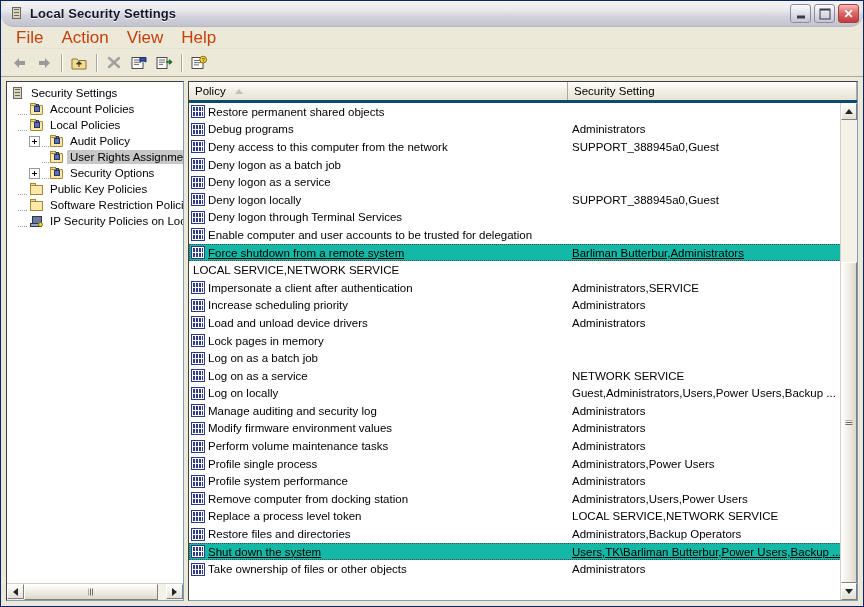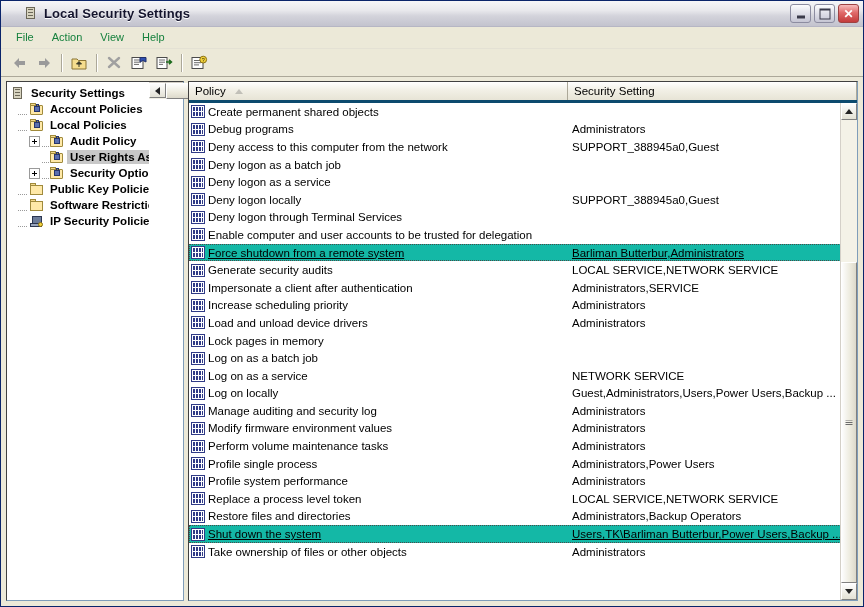--- a/index.html
+++ b/index.html
@@ -4,50 +4,50 @@
 <style>
   html,body{margin:0;padding:0;background:#ffffff;}
   body{font-family:"Liberation Sans","DejaVu Sans",sans-serif;-webkit-font-smoothing:none;}
   #app{position:relative;width:864px;height:607px;overflow:hidden;background:#d4d0c8;box-sizing:border-box;}
 
   
   .win-frame{position:absolute;left:0;top:0;width:864px;height:607px;box-sizing:border-box;
     border:1px solid #0a246a;background:#ece9d8;}
   .titlebar{position:relative;height:26px;box-sizing:border-box;
     background:linear-gradient(to bottom,#f6f6f8 0%,#e8e8ec 38%,#d3d3db 60%,#c3c3ce 100%);
-    border-bottom:1px solid #b6b6c4;display:flex;align-items:center;padding:0 2px 0 22px;}
+    border-bottom:1px solid #b6b6c4;display:flex;align-items:center;padding:0 2px 0 8px;border-radius:13px;}
   .title-text{font-size:13px;font-weight:bold;color:#14142d;letter-spacing:.1px;margin-left:5px;
     text-shadow:0 1px 0 #fdfdfe;}
   .title-ico{width:16px;height:16px;position:relative;flex:0 0 auto;}
   .title-btns{position:absolute;right:4px;top:3px;display:flex;gap:3px;}
   .tbtn{width:21px;height:19px;box-sizing:border-box;border:1px solid #8c8ca0;border-radius:3px;
     background:linear-gradient(to bottom,#fdfdfe,#dcdce6 55%,#c6c6d4);position:relative;}
   .tbtn.close{border-color:#9d4141;background:linear-gradient(to bottom,#f6bcbc,#e06a6a 45%,#c33b3b);}
   .tbtn .g{position:absolute;left:50%;top:50%;transform:translate(-50%,-50%);}
   .min-g{width:8px;height:3px;background:#3a3a4a;margin-top:3px;}
   .max-g{width:9px;height:8px;border:1px solid #3a3a4a;border-top-width:2px;background:transparent;}
   .close-g{color:#fff;font-size:12px;font-weight:bold;line-height:1;font-family:"Liberation Sans",sans-serif;}
 
   
   .menubar{height:21px;background:#ece9d8;display:flex;align-items:center;padding-left:6px;
     border-bottom:1px solid #e4e1d4;}
-  .menu-item{font-size:11px;color:#15803d;padding:2px 9px;line-height:15px;}
+  .menu-item{font-size:17px;color:#c2410c;padding:2px 9px;line-height:15px;}
 
   
   .toolbar{height:27px;background:#ece9d8;display:flex;align-items:center;padding-left:6px;gap:1px;
     border-bottom:1px solid #aca899;}
   .tb-btn{width:24px;height:23px;display:flex;align-items:center;justify-content:center;position:relative;}
   .tb-sep{width:1px;height:18px;background:#aca899;margin:0 4px;box-shadow:1px 0 0 #fff;}
 
   
   .content{position:absolute;left:1px;top:76px;right:1px;bottom:1px;background:#ece9d8;}
   .panes{position:absolute;left:4px;top:4px;right:4px;bottom:4px;display:flex;}
 
-  .tree-pane{width:178px;flex:0 0 178px;display:flex;flex-direction:row;
-    border:1px solid #7f9db9;border-top-color:#404040;border-left-color:#404040;background:#fff;box-sizing:border-box;font-weight:bold;}
+  .tree-pane{width:178px;flex:0 0 178px;display:flex;flex-direction:column;
+    border:1px solid #7f9db9;border-top-color:#404040;border-left-color:#404040;background:#fff;box-sizing:border-box;}
   .tree-scroll{flex:1 1 auto;overflow:hidden;position:relative;background:#fff;}
   .tree{padding:3px 0 0 3px;}
   .tnode{display:flex;align-items:center;height:16px;font-size:11.5px;color:#000;white-space:nowrap;position:relative;}
   .tnode .lbl{padding:0 3px;line-height:14px;}
   .tnode.sel .lbl{background:#c8c8c8;color:#000;}
   .t-indent{display:inline-block;flex:0 0 auto;}
   .expander{width:11px;height:11px;border:1px solid #9a9a9a;background:#fff;position:relative;
     margin-right:2px;flex:0 0 auto;box-sizing:border-box;}
   .expander:before{content:"";position:absolute;left:2px;top:4px;width:5px;height:1px;background:#000;}
   .expander.plus:after{content:"";position:absolute;left:4px;top:2px;width:1px;height:5px;background:#000;}
@@ -351,21 +351,21 @@
             <div class="lv-col c2">
               <span>Security Setting</span>
             </div>
           </div>
 
           <div class="lv-body">
             <div class="rows" id="rows">
                 <div class="row">
                   <div class="cell-policy">
                     <span class="pico"></span>
-                    <span>Create permanent shared objects</span>
+                    <span>Restore permanent shared objects</span>
                   </div>
                   <div class="cell-setting"></div>
                 </div>
                 <div class="row">
                   <div class="cell-policy">
                     <span class="pico"></span>
                     <span>Debug programs</span>
                   </div>
                   <div class="cell-setting">Administrators</div>
                 </div>
@@ -412,24 +412,20 @@
                   <div class="cell-setting"></div>
                 </div>
                 <div class="row sel">
                   <div class="cell-policy">
                     <span class="pico"></span>
                     <span>Force shutdown from a remote system</span>
                   </div>
                   <div class="cell-setting">Barliman Butterbur,Administrators</div>
                 </div>
                 <div class="row">
-                  <div class="cell-policy">
-                    <span class="pico"></span>
-                    <span>Generate security audits</span>
-                  </div>
                   <div class="cell-setting">LOCAL SERVICE,NETWORK SERVICE</div>
                 </div>
                 <div class="row">
                   <div class="cell-policy">
                     <span class="pico"></span>
                     <span>Impersonate a client after authentication</span>
                   </div>
                   <div class="cell-setting">Administrators,SERVICE</div>
                 </div>
                 <div class="row">
@@ -500,20 +496,27 @@
                     <span>Profile single process</span>
                   </div>
                   <div class="cell-setting">Administrators,Power Users</div>
                 </div>
                 <div class="row">
                   <div class="cell-policy">
                     <span class="pico"></span>
                     <span>Profile system performance</span>
                   </div>
                   <div class="cell-setting">Administrators</div>
+                </div>
+                <div class="row">
+                  <div class="cell-policy">
+                    <span class="pico"></span>
+                    <span>Remove computer from docking station</span>
+                  </div>
+                  <div class="cell-setting">Administrators,Users,Power Users</div>
                 </div>
                 <div class="row">
                   <div class="cell-policy">
                     <span class="pico"></span>
                     <span>Replace a process level token</span>
                   </div>
                   <div class="cell-setting">LOCAL SERVICE,NETWORK SERVICE</div>
                 </div>
                 <div class="row">
                   <div class="cell-policy">

